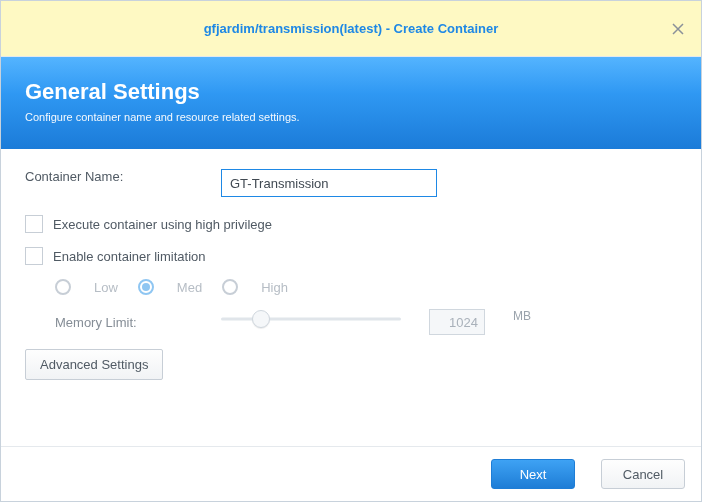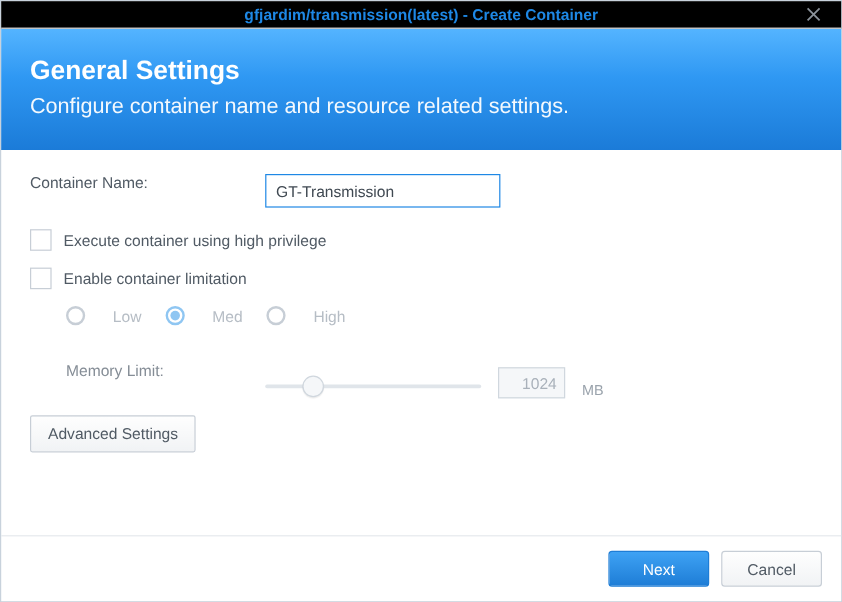--- a/index.html
+++ b/index.html
@@ -11,27 +11,27 @@
 }
 .window {
   width: 702px;
   height: 502px;
   border: 1px solid #c8d2dc;
   display: flex;
   flex-direction: column;
   position: relative;
 }
 .titlebar {
-  height: 23px;
+  height: 56px;
   display: flex;
   align-items: center;
   justify-content: center;
   border-bottom: 1px solid #e5e9ed;
   position: relative;
-  background: #000000;
+  background: #fef9c3;
 }
 .titlebar-title {
   color: #1e88e5;
   font-weight: 600;
   font-size: 13px;
 }
 .close-btn {
   position: absolute;
   right: 12px;
   top: 50%;
@@ -49,39 +49,39 @@
   background: linear-gradient(0deg, #1b7bd8 0%, #2f98f3 60%, #54b4ff 100%);
   color: #fff;
   padding: 22px 24px 26px 24px;
 }
 .banner h1 {
   font-size: 22px;
   font-weight: 600;
   margin-bottom: 6px;
 }
 .banner p {
-  font-size: 18px;
+  font-size: 11px;
   opacity: 0.95;
 }
 .content {
   padding: 20px 24px 0 24px;
   flex: 1;
 }
 .row {
   display: flex;
   align-items: flex-start;
   margin-bottom: 18px;
 }
 .label-col {
   width: 196px;
   font-size: 13px;
   color: #505a64;
 }
 .text-input {
-  width: 196px;
+  width: 216px;
   height: 28px;
   border: 1px solid #1e88e5;
   padding: 0 8px;
   font-size: 13px;
   color: #404952;
   outline: none;
 }
 .check-row {
   display: flex;
   align-items: center;
@@ -131,23 +131,22 @@
   border-color: #8fc6f2;
 }
 .radio-dot {
   width: 8px;
   height: 8px;
   border-radius: 50%;
   background: #8fc6f2;
 }
 .slider-wrap {
   display: flex;
-  align-items: flex-end;
-  gap: 14px;
-  margin-top: 21px;
+  align-items: flex-start;
+  gap: 28px;
 }
 .slider {
   position: relative;
   width: 180px;
   height: 20px;
 }
 .slider-track {
   position: absolute;
   top: 50%;
   transform: translateY(-50%);
@@ -191,21 +190,21 @@
   color: #505a64;
   font-size: 13px;
   cursor: pointer;
   border-radius: 2px;
 }
 .footer {
   border-top: 1px solid #e5e9ed;
   padding: 12px 16px;
   display: flex;
   justify-content: flex-end;
-  gap: 10px;
+  gap: 26px;
 }
 .btn {
   min-width: 84px;
   height: 30px;
   border: 1px solid #c7ced6;
   background: linear-gradient(#fefefe, #f1f3f5);
   color: #505a64;
   font-size: 13px;
   cursor: pointer;
   border-radius: 3px;

